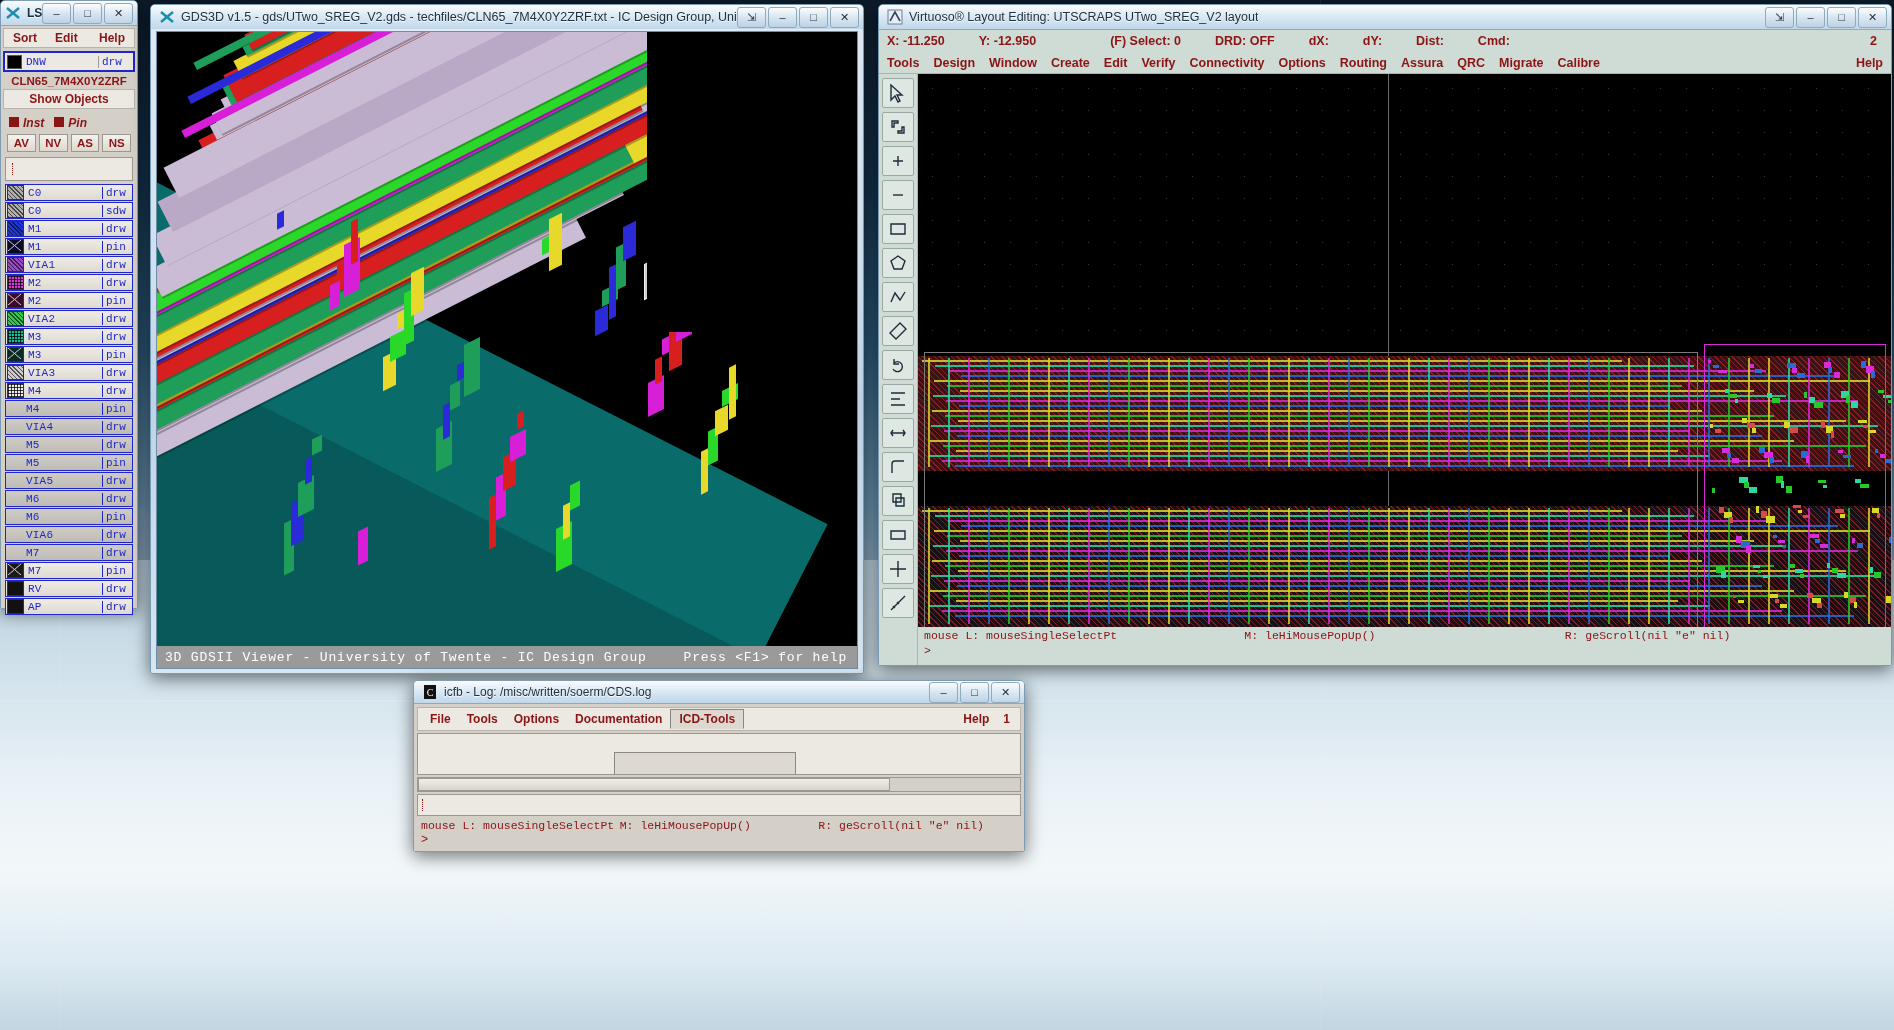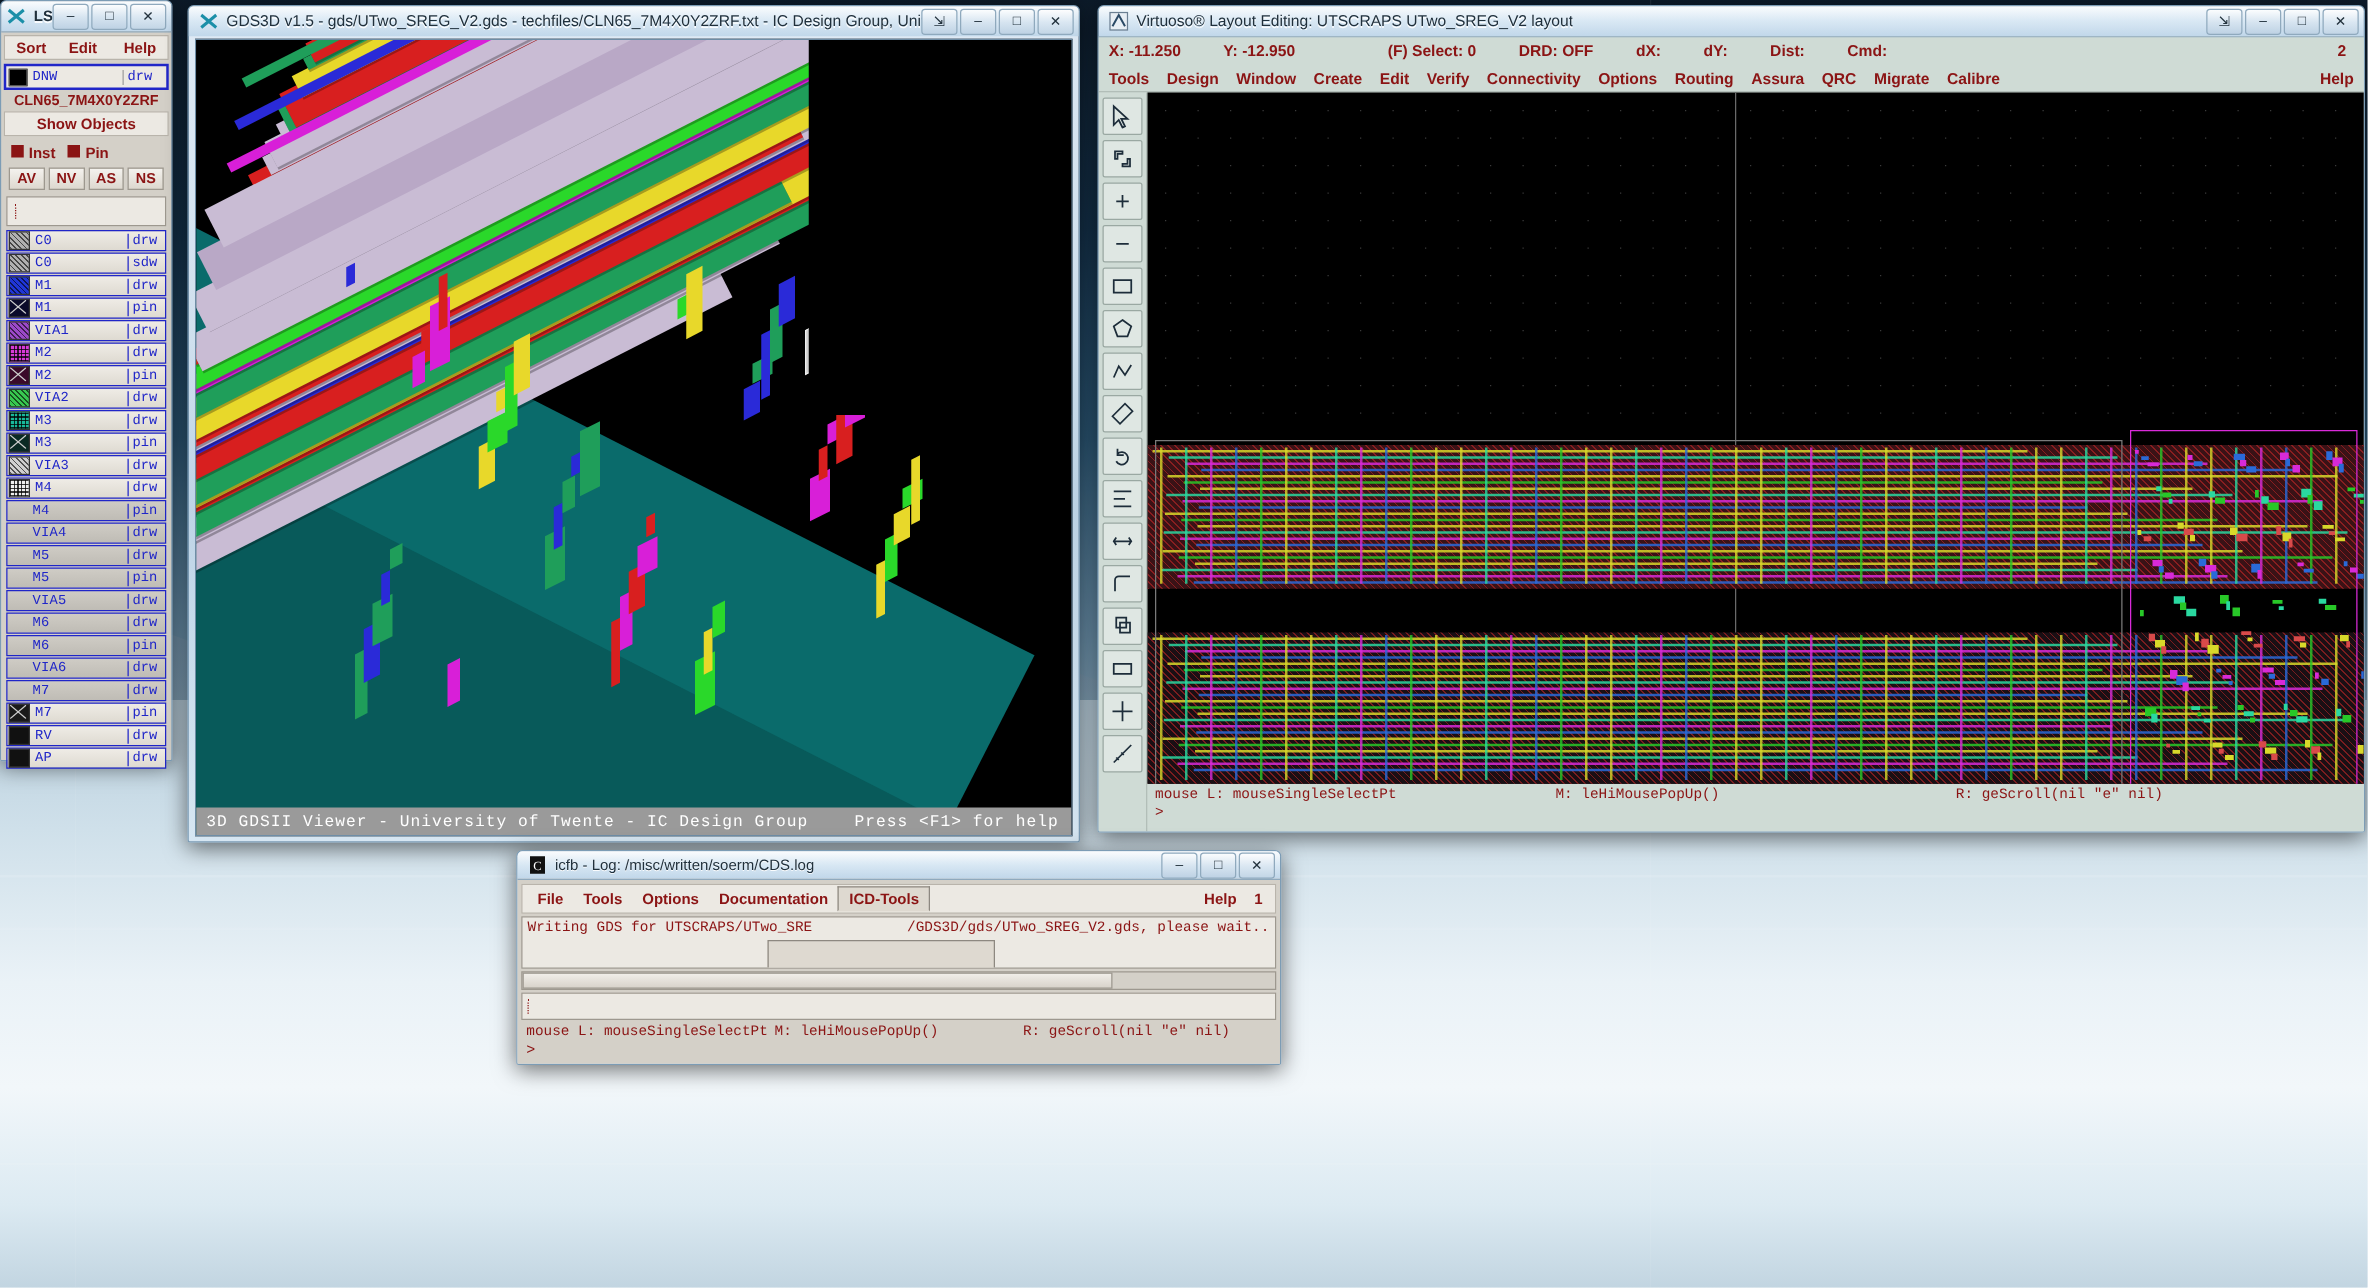--- a/index.html
+++ b/index.html
@@ -43,21 +43,21 @@
   .lsw-menu div{font-size:12px;color:#8b1414;font-weight:700;padding:2px 9px;}
   .lsw-cur{margin-top:3px;display:flex;border:2px solid #2026c8;background:#ece9e3;height:17px;align-items:center;}
   .lsw-cur .sw{width:13px;height:12px;margin:0 4px 0 2px;background:#000;border:1px solid #555;}
   .lsw-cur .nm{font-size:11px;color:#2026c8;font-family:"Liberation Mono",monospace;flex:1;}
   .lsw-cur .pp{font-size:11px;color:#2026c8;font-family:"Liberation Mono",monospace;
       border-left:1px solid #9d9d9d;padding:0 3px;width:28px;}
   .lsw-tech{text-align:center;font-size:11.5px;font-weight:700;color:#8b1414;padding:3px 0 2px;
       font-family:"Liberation Sans",sans-serif;}
   .lsw-so{background:#ece9e3;border:1px solid #b9b4ab;text-align:center;font-size:12px;
       font-weight:700;color:#8b1414;padding:2px 0;}
-  .lsw-objrow{display:flex;gap:10px;padding:4px 6px 2px;align-items:center;}
+  .lsw-objrow{display:flex;gap:10px;padding:4px 6px 2px;align-items:center;font-style:italic;}
   .lsw-objrow .cb{width:10px;height:10px;background:#8b1414;display:inline-block;margin-right:4px;}
   .lsw-objrow span.lb{font-size:12px;font-weight:700;color:#8b1414;}
   .lsw-btns{display:flex;gap:3px;padding:1px 4px 3px;}
   .lsw-btns div{flex:1;text-align:center;font-size:11.5px;font-weight:700;color:#8b1414;
       background:linear-gradient(180deg,#f4f2ee,#ddd8cf);border:1px solid #9d988f;padding:2px 0;}
   .lsw-filter{background:#ece9e3;border:1px solid #9d988f;height:22px;margin:2px 2px 3px;
       display:flex;align-items:center;padding-left:6px;}
   .lsw-filter .caret{width:1px;height:12px;border-left:1px dotted #8b1414;}
   .lsw-list{overflow:hidden;height:448px;padding:0 2px;}
   .lrow{display:flex;align-items:center;height:17px;margin-bottom:1px;
@@ -1305,21 +1305,20 @@
     <div class="icfb-menu" id="icfb-menu">
         <div class="mi">File</div>
         <div class="mi">Tools</div>
         <div class="mi">Options</div>
         <div class="mi">Documentation</div>
         <div class="mi active">ICD-Tools</div>
         <div class="hl">Help</div>
         <div class="cnt">1</div>
       </div>
     <div class="icfb-log">
-      <div>Writing GDS for UTSCRAPS/UTwo_SRE           /GDS3D/gds/UTwo_SREG_V2.gds, please wait..</div>
       <div class="dropdown">
         
         
       </div>
     </div>
     <div class="icfb-sb">
       <div class="thumb"></div>
     </div>
     <div class="icfb-cmd">
       <span style="border-left:1px dotted #8b1414;height:12px;display:inline-block"></span>

